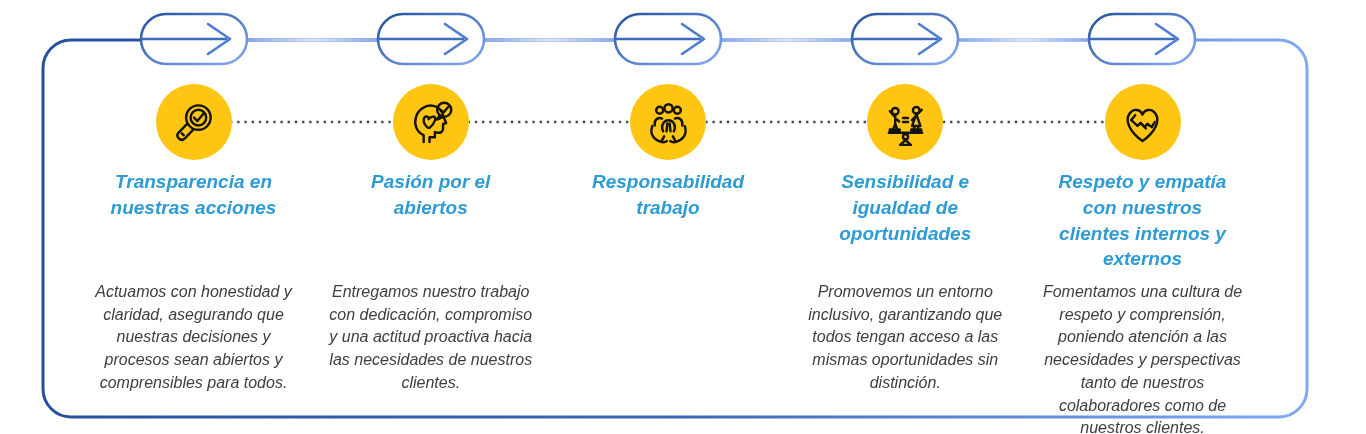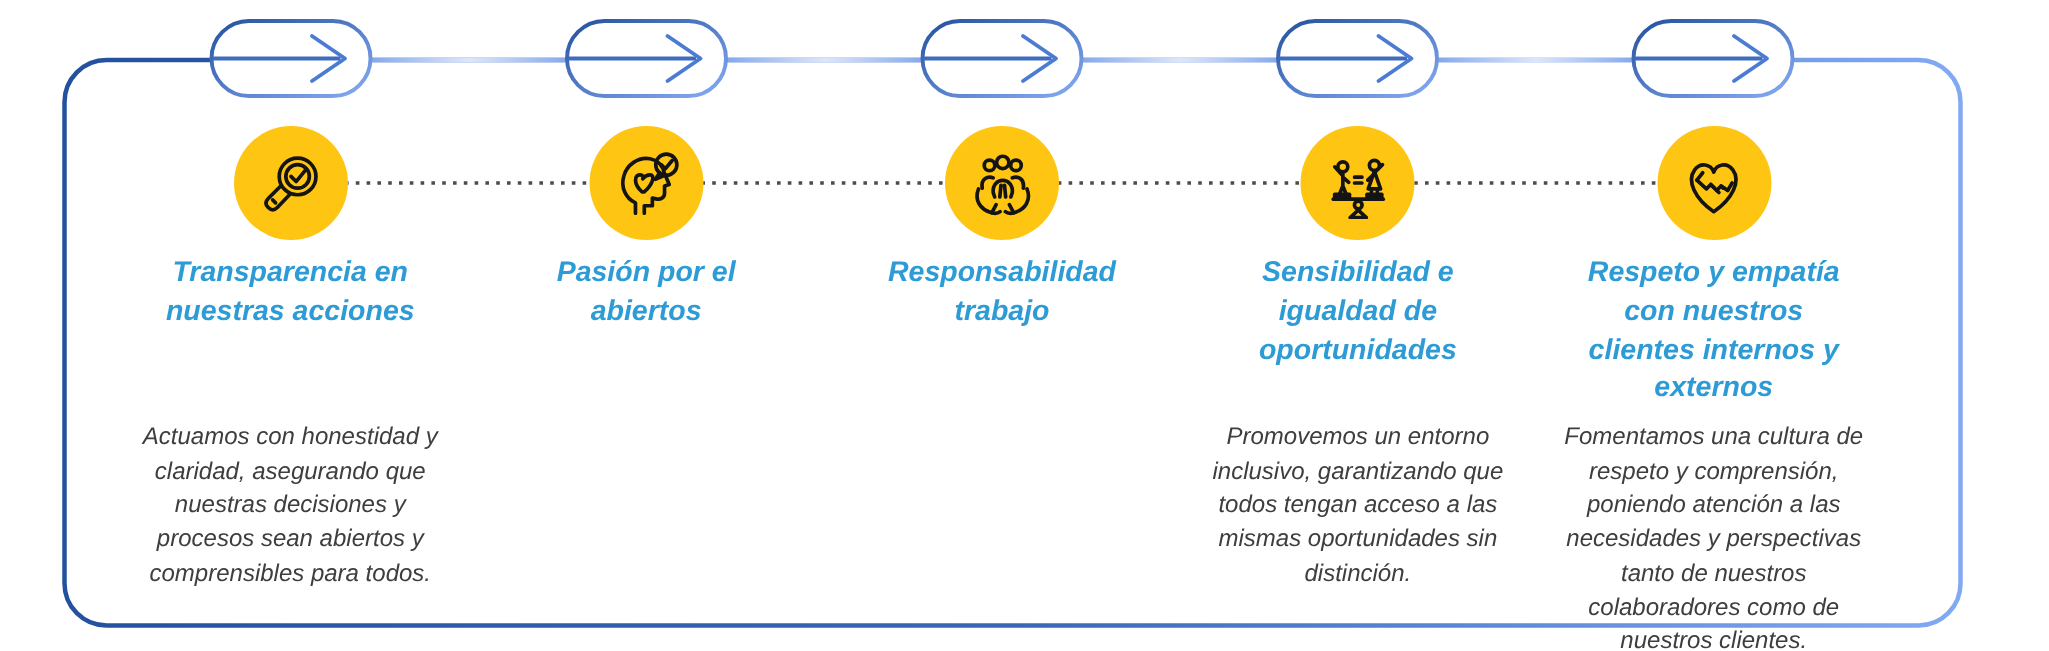--- a/index.html
+++ b/index.html
@@ -110,20 +110,21 @@
       <div class="icon-circle">
         <svg viewBox="0 0 48 48">
           <path class="ic" d="M17,44 L17,37 C10,34 7,26 9,19 C11,11 19,5.5 27,7 C32,8 35.5,11.5 36.8,17 L40,24.5 L36.8,25.5 L36.8,30.5 C36.8,33.5 34,35 31,34.3 L28.5,33.8 L28.5,39 L23,39 L23,44"></path>
           <path class="ic" d="M21.5,29.5 C15.5,24.5 16,17.5 20.3,18 C22.2,18.3 23.1,19.6 21.9,20.6 C22.7,19.6 24.6,18.3 26.5,18 C30.8,17.5 29,24.5 23,29.5 Z" stroke-width="2.2"></path>
           <circle class="ic" cx="38" cy="11" r="7.2" stroke-width="2.3"></circle>
           <path class="ic" d="M33.5,16.5 L30.5,21 L36.5,18.5" stroke-width="2.2"></path>
           <polyline class="ic" points="34.5,11 37.3,13.8 42,8.2" stroke-width="2.3"></polyline>
         </svg>
       </div>
       <h3 class="title">Pasión por el abiertos</h3>
+      <p class="desc">Entregamos nuestro trabajo con dedicación, compromiso y una actitud proactiva hacia las necesidades de nuestros clientes.</p>
     </div>
 
     <div class="col">
       <div class="icon-circle">
         <svg viewBox="0 0 48 48">
           <circle class="ic" cx="15" cy="11.5" r="3.6" stroke-width="2.2"></circle>
           <circle class="ic" cx="24" cy="9.5" r="4.2" stroke-width="2.2"></circle>
           <circle class="ic" cx="33" cy="11.5" r="3.6" stroke-width="2.2"></circle>
           <path class="ic" d="M10,27 C9,20.5 14,18.5 17.5,20" stroke-width="2.2"></path>
           <path class="ic" d="M38,27 C39,20.5 34,18.5 30.5,20" stroke-width="2.2"></path>

